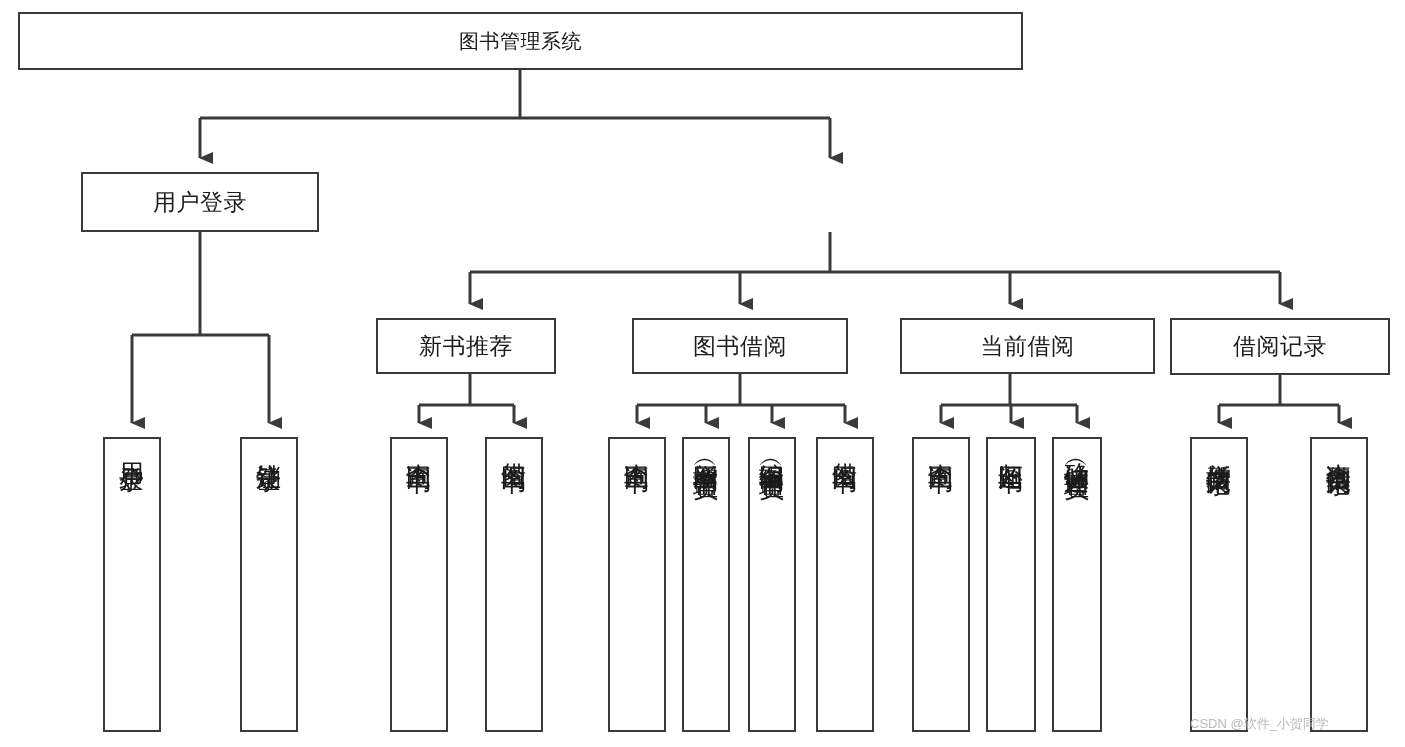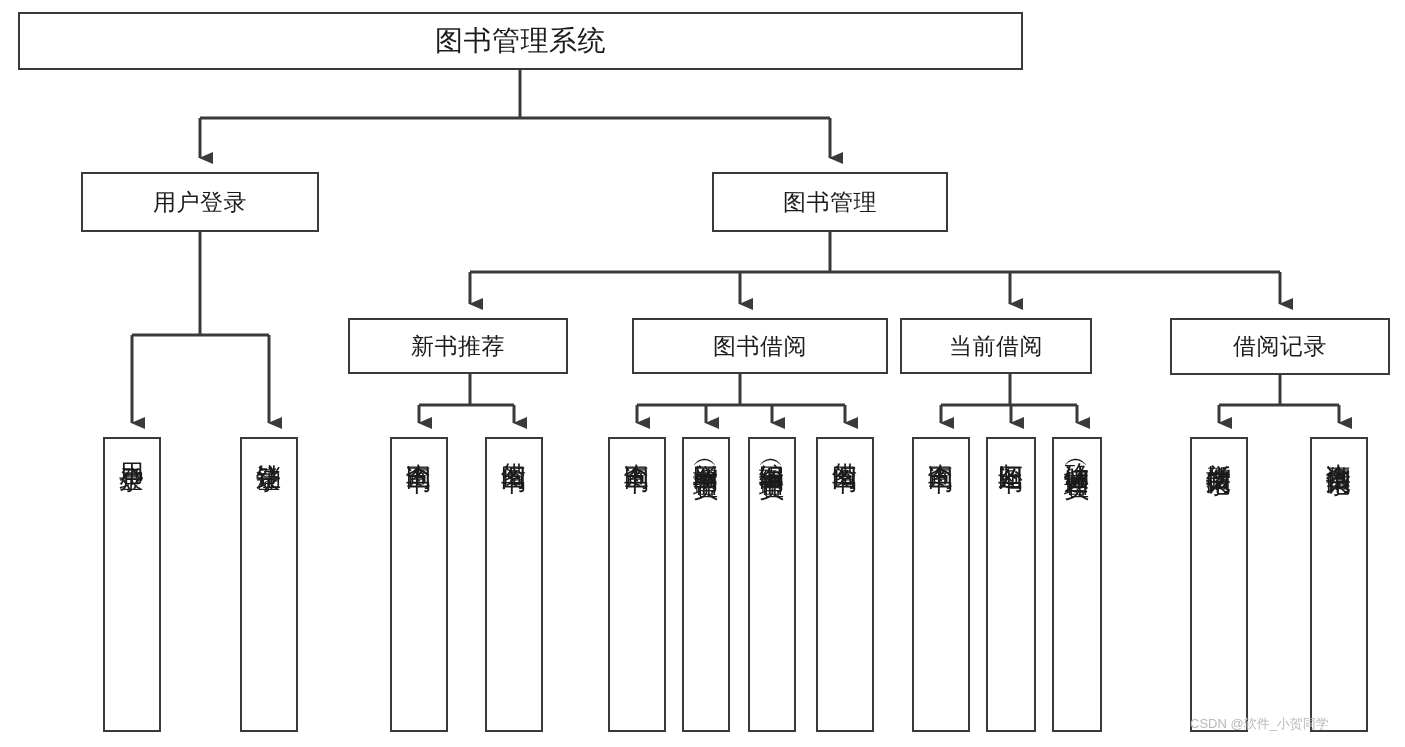--- a/index.html
+++ b/index.html
@@ -38,21 +38,21 @@
   .node .label {
     display: block;
     text-align: center;
     line-height: 1.22;
   }
   .node.horiz .label {
     font-size: 23px;
     letter-spacing: 0.5px;
   }
   .node.root .label {
-    font-size: 28px;
+    font-size: 20px;
   }
   .node.vert {
     align-items: flex-start;
     justify-content: center;
     padding-top: 4px;
   }
   .node.vert .label {
     writing-mode: vertical-rl;
     text-orientation: upright;
     font-size: 25px;
@@ -126,31 +126,28 @@
     </g>
   </svg>
 
   <div class="node root horiz" style="left: 18px; top: 12px; width: 1005px; height: 58px;">
     <span class="label">图书管理系统</span>
   </div>
 
   <div class="node horiz" style="left: 81px; top: 172px; width: 238px; height: 60px;">
     <span class="label">用户登录</span>
   </div>
-  <div class="node horiz" style="left: 712px; top: 172px; width: 236px; height: 60px;">
-    <span class="label">图书管理</span>
-  </div>
 
-  <div class="node horiz" style="left: 348px; top: 318px; width: 220px; height: 56px;">
+  <div class="node horiz" style="left: 376px; top: 318px; width: 180px; height: 56px;">
     <span class="label">新书推荐</span>
   </div>
-  <div class="node horiz" style="left: 632px; top: 318px; width: 256px; height: 56px;">
+  <div class="node horiz" style="left: 632px; top: 318px; width: 216px; height: 56px;">
     <span class="label">图书借阅</span>
   </div>
-  <div class="node horiz" style="left: 900px; top: 318px; width: 192px; height: 56px;">
+  <div class="node horiz" style="left: 900px; top: 318px; width: 255px; height: 56px;">
     <span class="label">当前借阅</span>
   </div>
   <div class="node horiz" style="left: 1170px; top: 318px; width: 220px; height: 57px;">
     <span class="label">借阅记录</span>
   </div>
 
   <div class="node vert" style="left: 103px; top: 437px; width: 58px; height: 295px;">
     <span class="label">用户登录</span>
   </div>
   <div class="node vert" style="left: 240px; top: 437px; width: 58px; height: 295px;">

